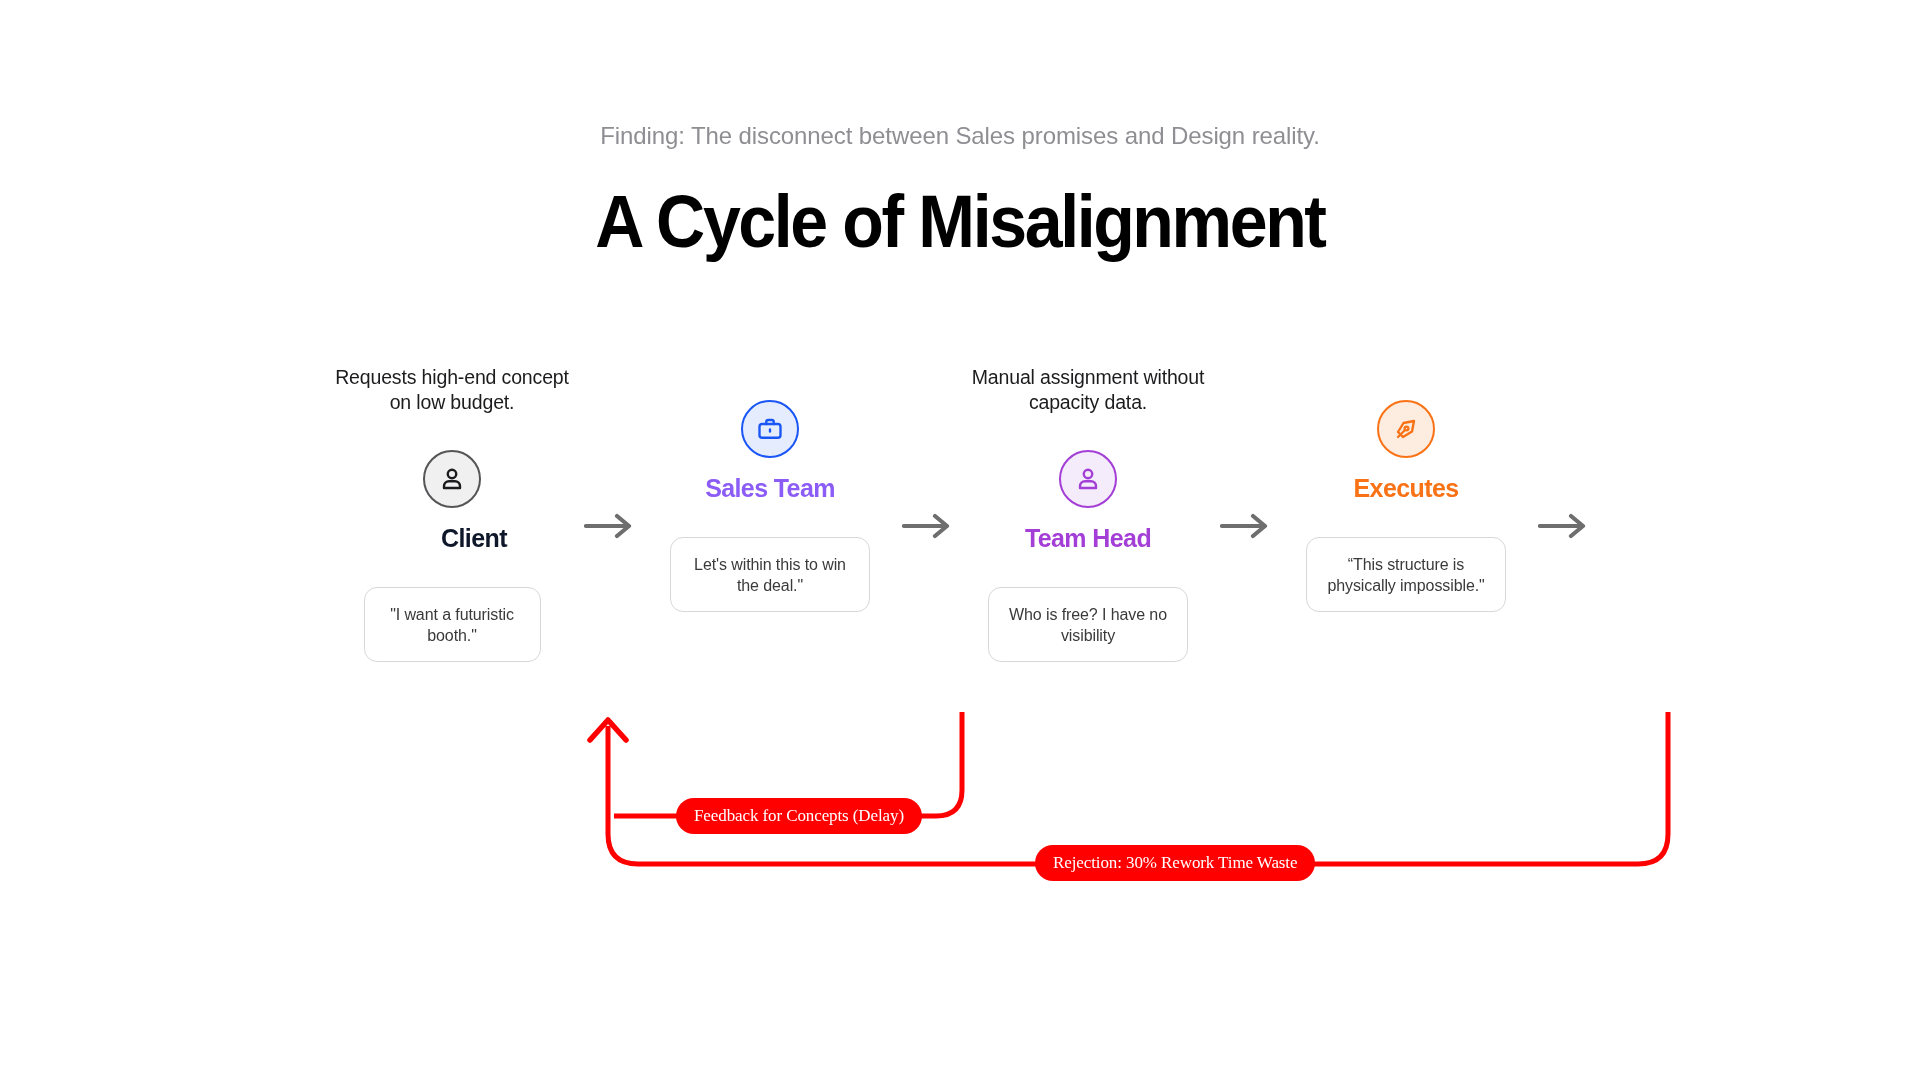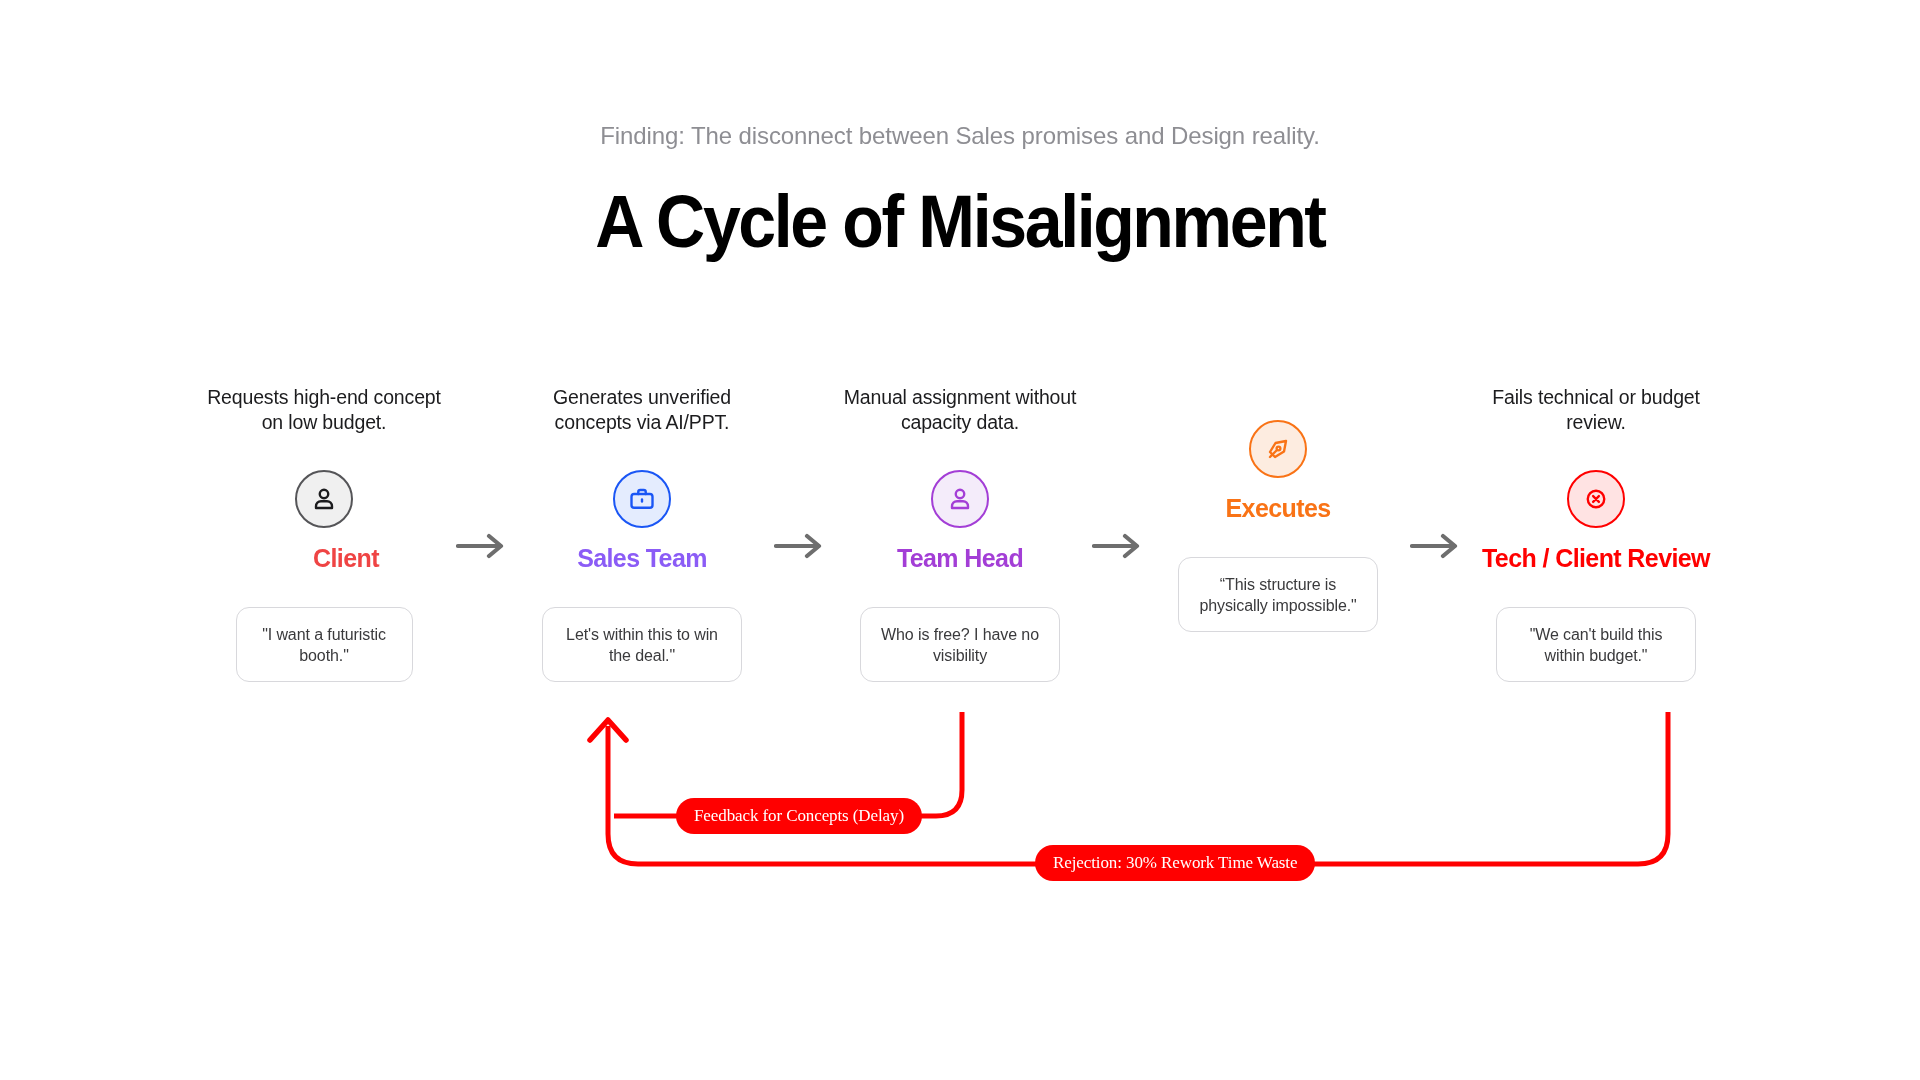--- a/index.html
+++ b/index.html
@@ -42,21 +42,21 @@
     line-height: 1.02;
     font-weight: 700;
     color: #000000;
     letter-spacing: -2.6px;
     transform: scaleX(0.92);
   }
 
   
   .flow {
     position: absolute;
-    top: 385px;
+    top: 365px;
     left: 0;
     width: 1920px;
     display: flex;
     align-items: flex-start;
     justify-content: center;
     padding: 0 90px;
   }
 
   .node {
     width: 256px;
@@ -123,21 +123,21 @@
     flex: 0 0 62px;
     display: flex;
     align-items: center;
     justify-content: center;
     height: 200px;
     padding-top: 122px;
   }
 
   
   .c-client .icon-circle { border-color: #555558; background: #f0f0f0; }
-  .c-client .node-title  { color: #ef4444; margin-left: 44px; }
+  .c-client .node-title  { color: #0f172a; margin-left: 44px; }
 
   .c-sales .icon-circle  { border-color: #1a56f5; background: #e4ecfe; }
   .c-sales .node-title   { color: #8b5cf6; }
 
   .c-head .icon-circle   { border-color: #a33ed6; background: #f4ecfa; }
   .c-head .node-title    { color: #a33ed6; }
 
   .c-designer .icon-circle { border-color: #f97316; background: #fdece0; }
   .c-designer .node-title  { color: #f97316; }
 
@@ -194,21 +194,20 @@
       <div class="quote-box">"I want a futuristic booth."</div>
     </div>
 
     <div class="arrow-gap">
       <svg width="54" height="30" viewBox="0 0 54 30">
         <path d="M2 15 H44 M33 5 L45 15 L33 25" stroke="#6e6e6e" stroke-width="4.2" fill="none" stroke-linecap="round" stroke-linejoin="round"></path>
       </svg>
     </div>
 
     <div class="node c-sales">
-      <div class="node-desc">Generates unverified concepts via AI/PPT.</div>
       <div class="icon-circle">
         <svg width="30" height="30" viewBox="0 0 24 24" fill="none" stroke="#1a56f5" stroke-width="1.9" stroke-linecap="round" stroke-linejoin="round">
           <rect x="3.6" y="8" width="16.8" height="11" rx="2.1"></rect>
           <path d="M9 8V6.4a1.6 1.6 0 0 1 1.6-1.6h2.8A1.6 1.6 0 0 1 15 6.4V8"></path>
           <path d="M12 12.4v1.6"></path>
         </svg>
       </div>
       <div class="node-title">Sales Team</div>
       <div class="quote-box wide">Let's within this to win the deal."</div>
     </div>
@@ -248,31 +247,20 @@
       <div class="node-title">Executes</div>
       <div class="quote-box wide">“This structure is physically impossible."</div>
     </div>
 
     <div class="arrow-gap">
       <svg width="54" height="30" viewBox="0 0 54 30">
         <path d="M2 15 H44 M33 5 L45 15 L33 25" stroke="#6e6e6e" stroke-width="4.2" fill="none" stroke-linecap="round" stroke-linejoin="round"></path>
       </svg>
     </div>
 
-    <div class="node c-review">
-      <div class="node-desc">Fails technical or budget review.</div>
-      <div class="icon-circle">
-        <svg width="30" height="30" viewBox="0 0 24 24" fill="none" stroke="#ff0000" stroke-width="1.9" stroke-linecap="round" stroke-linejoin="round">
-          <circle cx="12" cy="12" r="6.6"></circle>
-          <path d="M9.7 9.7 14.3 14.3 M14.3 9.7 9.7 14.3"></path>
-        </svg>
-      </div>
-      <div class="node-title">Tech / Client Review</div>
-      <div class="quote-box wide">"We can't build this within budget."</div>
-    </div>
 
   </div>
 
   <svg class="loops" viewBox="0 0 1920 1080">
 
     <path d="M 962 712
              L 962 790
              Q 962 816 936 816
              L 672 816
              Q 646 816 624 816

